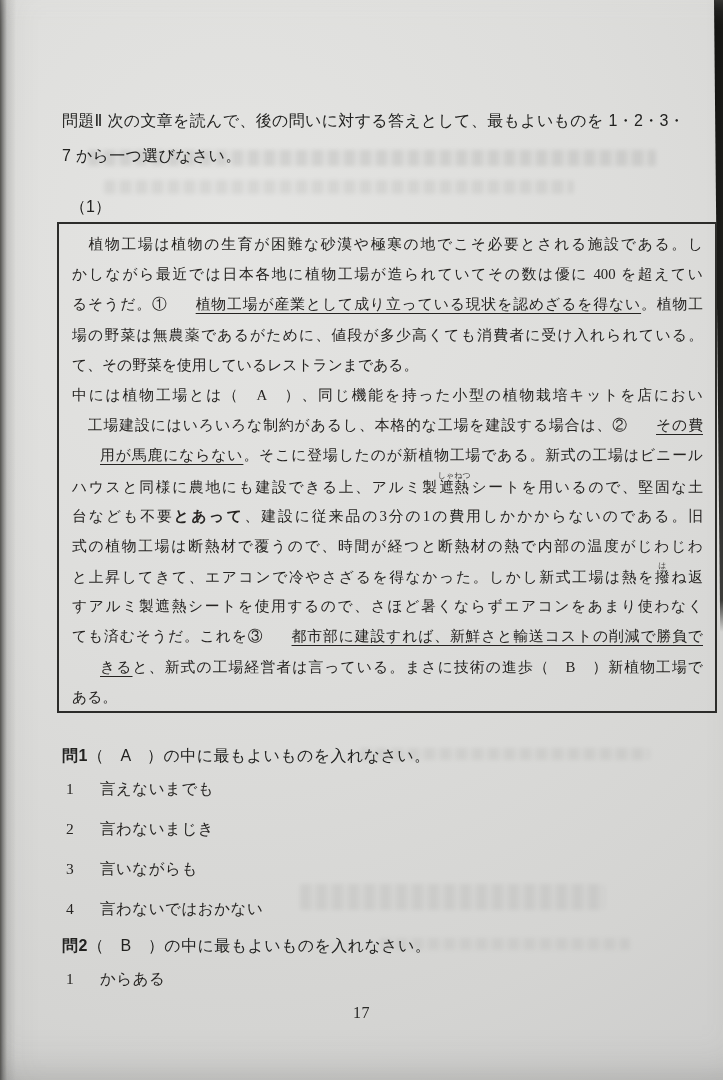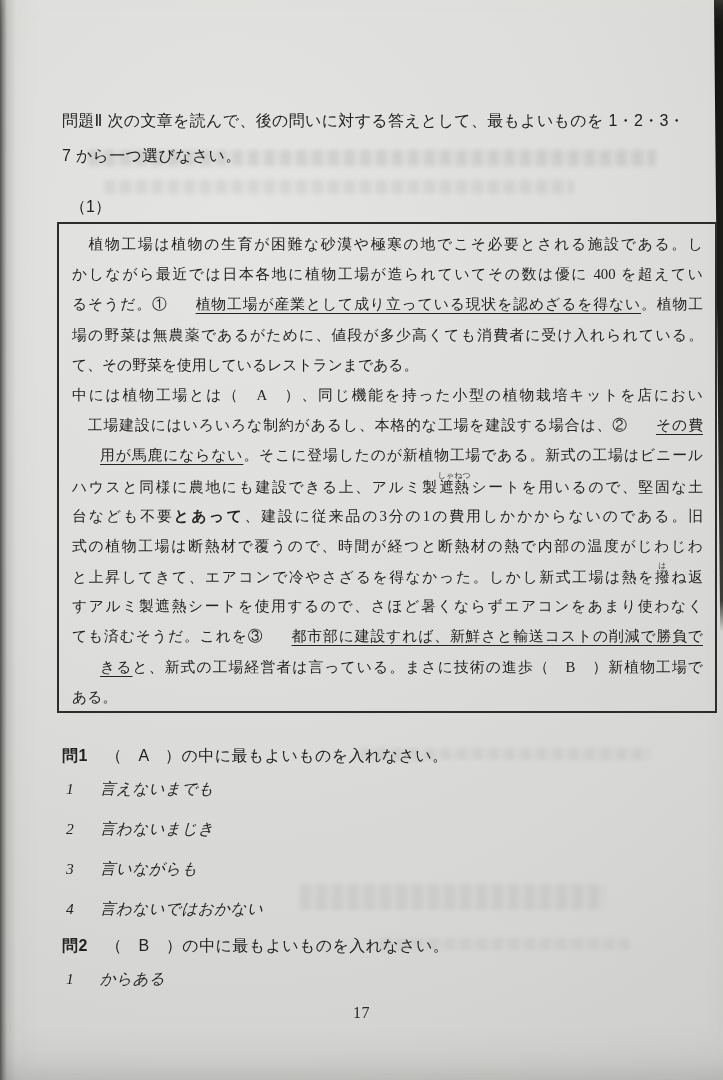--- a/index.html
+++ b/index.html
@@ -75,25 +75,25 @@
 
   
   .question-header {
     position: absolute; left: 62px;
     font-family: "Liberation Sans", "DejaVu Sans", sans-serif;
     font-size: 16px; font-weight: 600; color: #222220; letter-spacing: 0.4px;
     white-space: nowrap;
   }
   .q1-header { top: 746px; }
   .q2-header { top: 936px; }
-  .question-header .q-prompt { margin-left: 18px; font-weight: 500; }
+  .question-header .q-prompt { font-weight: 500; }
   .options { position: absolute; left: 66px; }
   .q1-options { top: 779px; }
   .q2-options { top: 969px; }
-  .opt-row { height: 40px; font-size: 15.5px; white-space: nowrap; font-style: italic; }
+  .opt-row { height: 40px; font-size: 15.5px; white-space: nowrap; }
   .opt-num { display: inline-block; width: 34px; color: #262422; }
   .opt-text { color: #262422; letter-spacing: 0.5px; }
 
   .page-number {
     position: absolute; left: 0; right: 0; top: 1004px;
     text-align: center; font-size: 16px; color: #2a2a28; letter-spacing: 0.5px;
   }
 </style>
 </head>
 <body>

